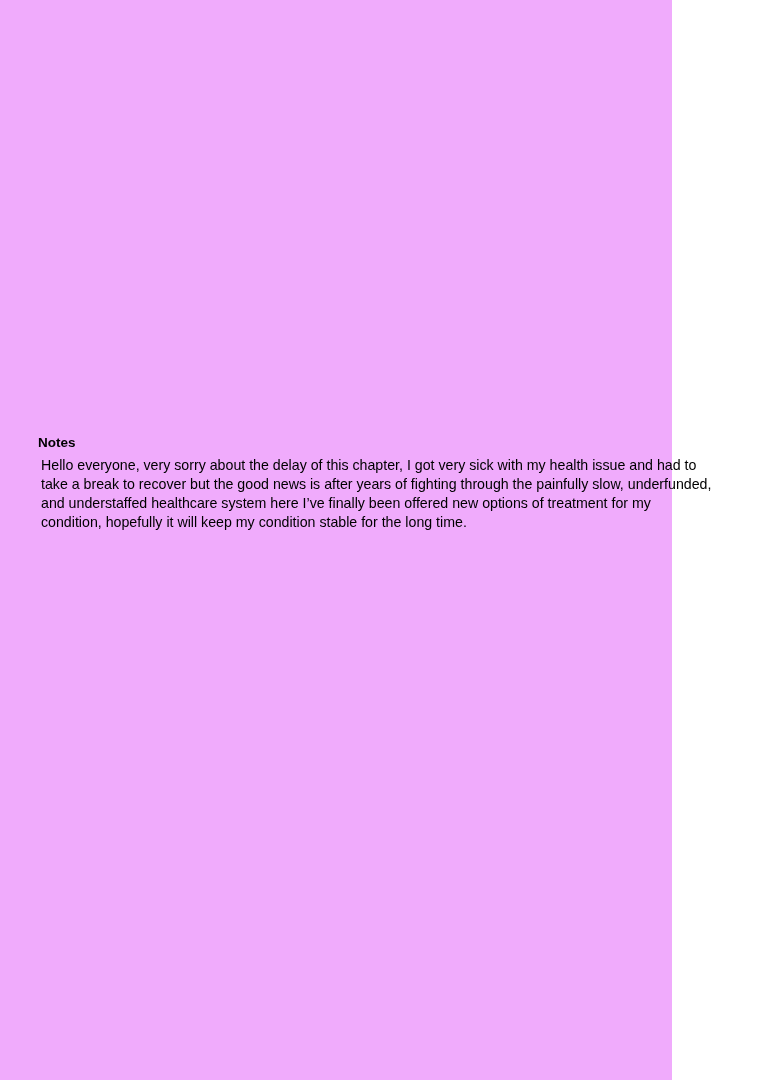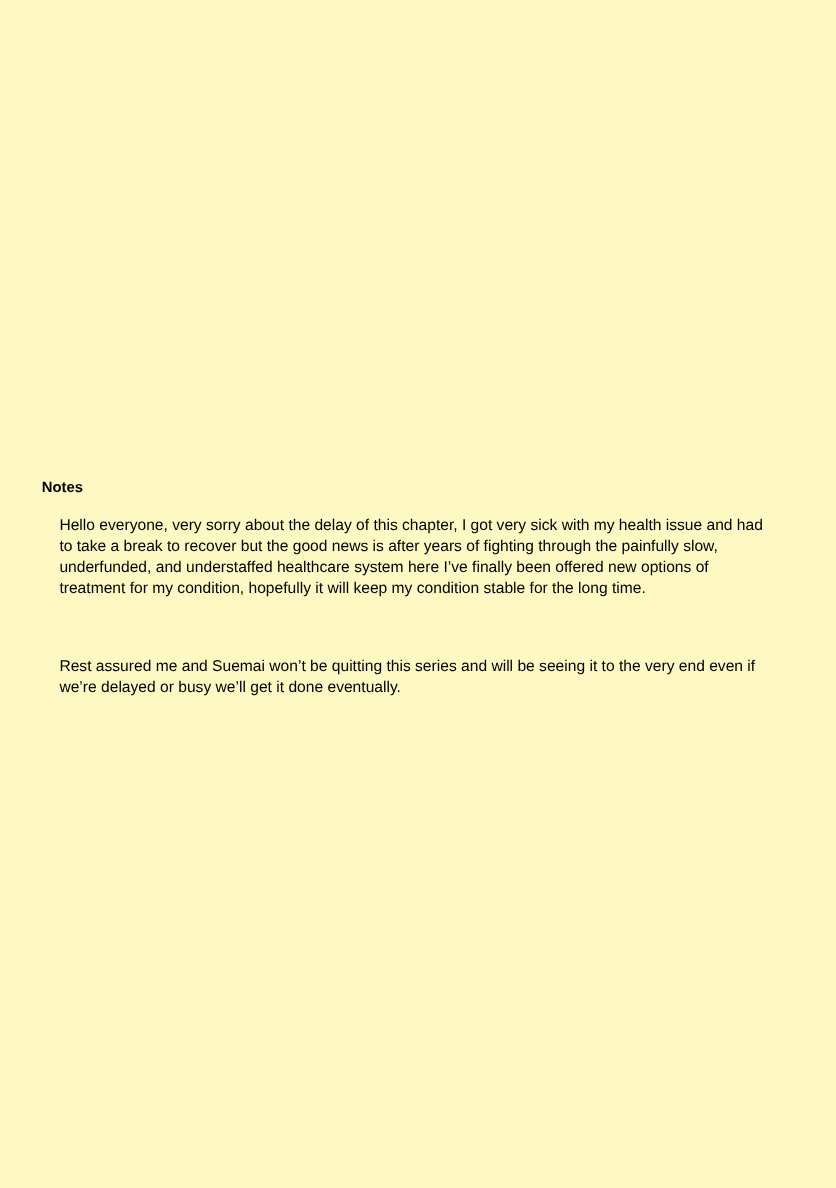--- a/index.html
+++ b/index.html
@@ -12,52 +12,51 @@
     height: 1080px;
     position: relative;
     font-family: "Liberation Sans", sans-serif;
     color: #000000;
     overflow: hidden;
   }
   .page {
     position: absolute;
     left: 0;
     top: 0;
-    width: 760px;
+    width: 672px;
     height: 1080px;
-    background: #fef9c3;
+    background: #f0abfc;
   }
   .notes-block {
     position: absolute;
     left: 38px;
     top: 433px;
     width: 680px;
   }
   .notes-heading {
     font-size: 13.5px;
     font-weight: bold;
     line-height: 19.5px;
     margin: 0;
     padding: 0;
   }
   .notes-paragraph {
     font-size: 14.2px;
     line-height: 19.3px;
-    margin: 16px;
+    margin: 3px;
     padding: 0;
     white-space: pre-wrap;
   }
   .para-gap {
     height: 19px;
   }
 </style>
 </head>
 <body>
 
 <div class="page">
   <div class="notes-block">
     <div class="notes-heading">Notes</div>
     <div class="notes-paragraph">Hello everyone, very sorry about the delay of this chapter, I got very sick with my health issue and had to take a break to recover but the good news is after years of fighting through the painfully slow, underfunded, and understaffed healthcare system here I’ve finally been offered new options of treatment for my condition, hopefully it will keep my condition stable for the long time.</div>
     <div class="para-gap"></div>
-    <div class="notes-paragraph">Rest assured me and Suemai won’t be quitting this series and will be seeing it to the very end even if we’re delayed or busy we’ll get it done eventually.</div>
     <div class="para-gap"></div>
   </div>
 </div>
 
 </body></html>

